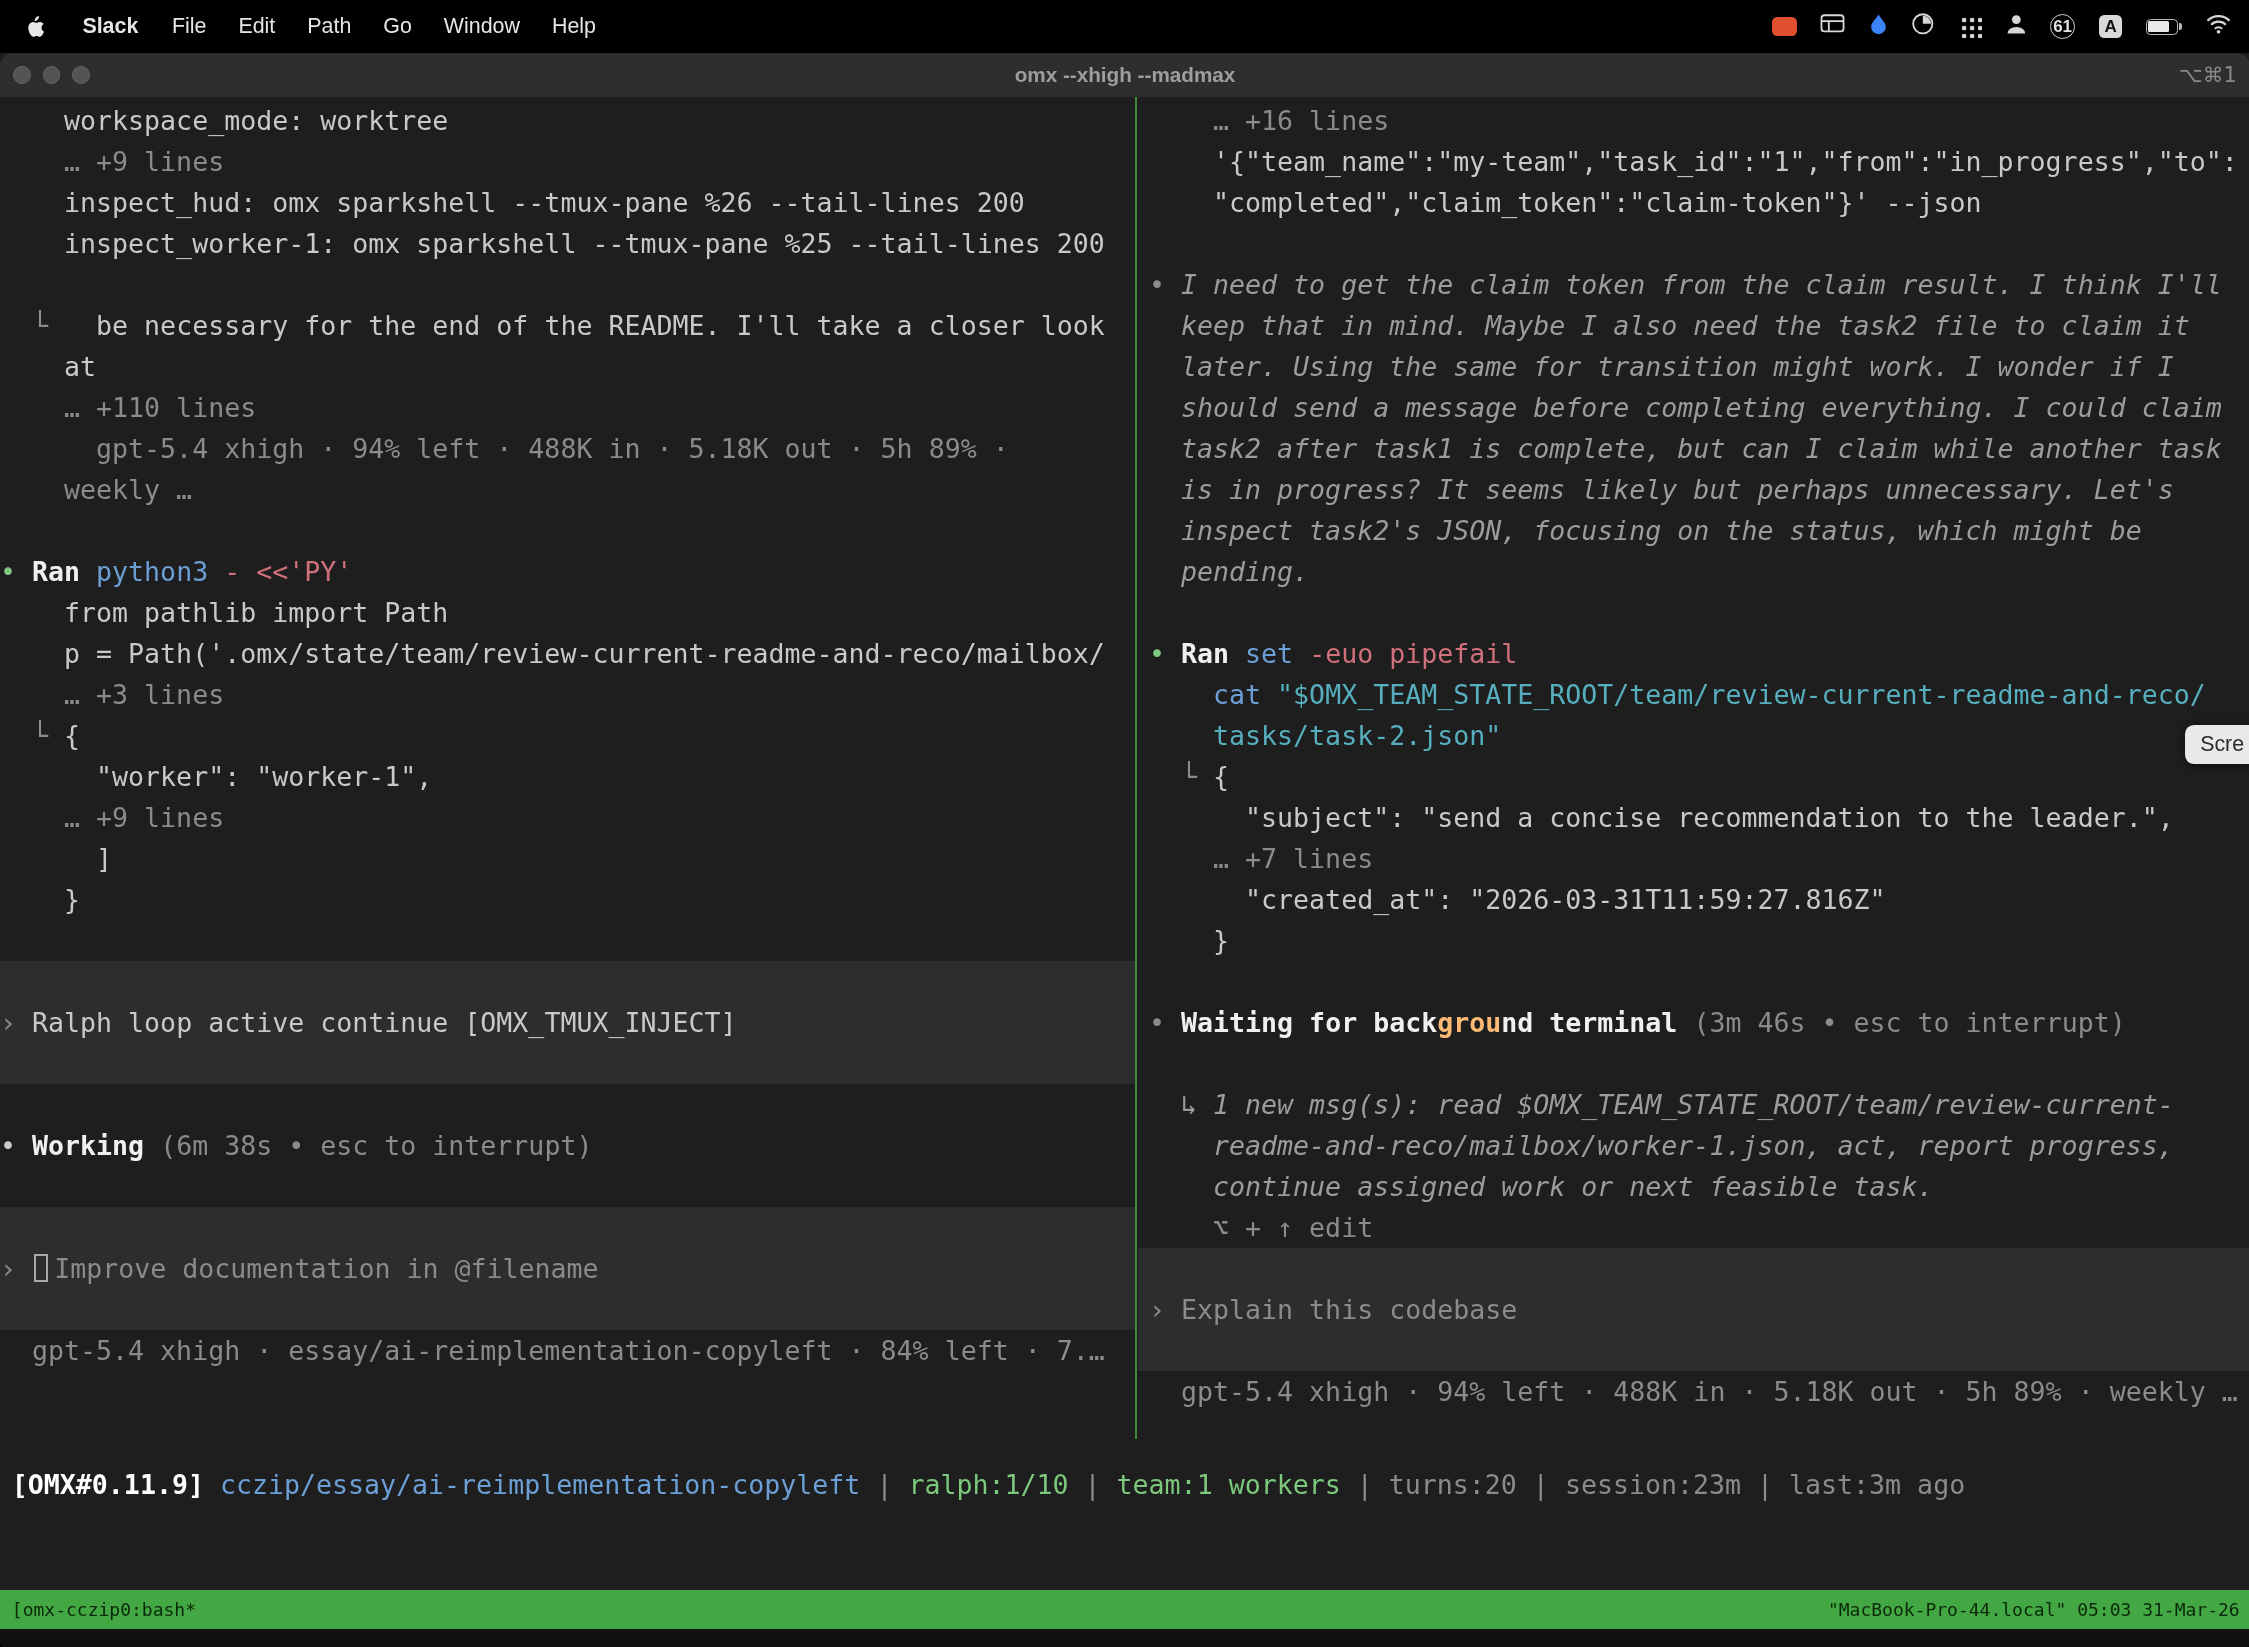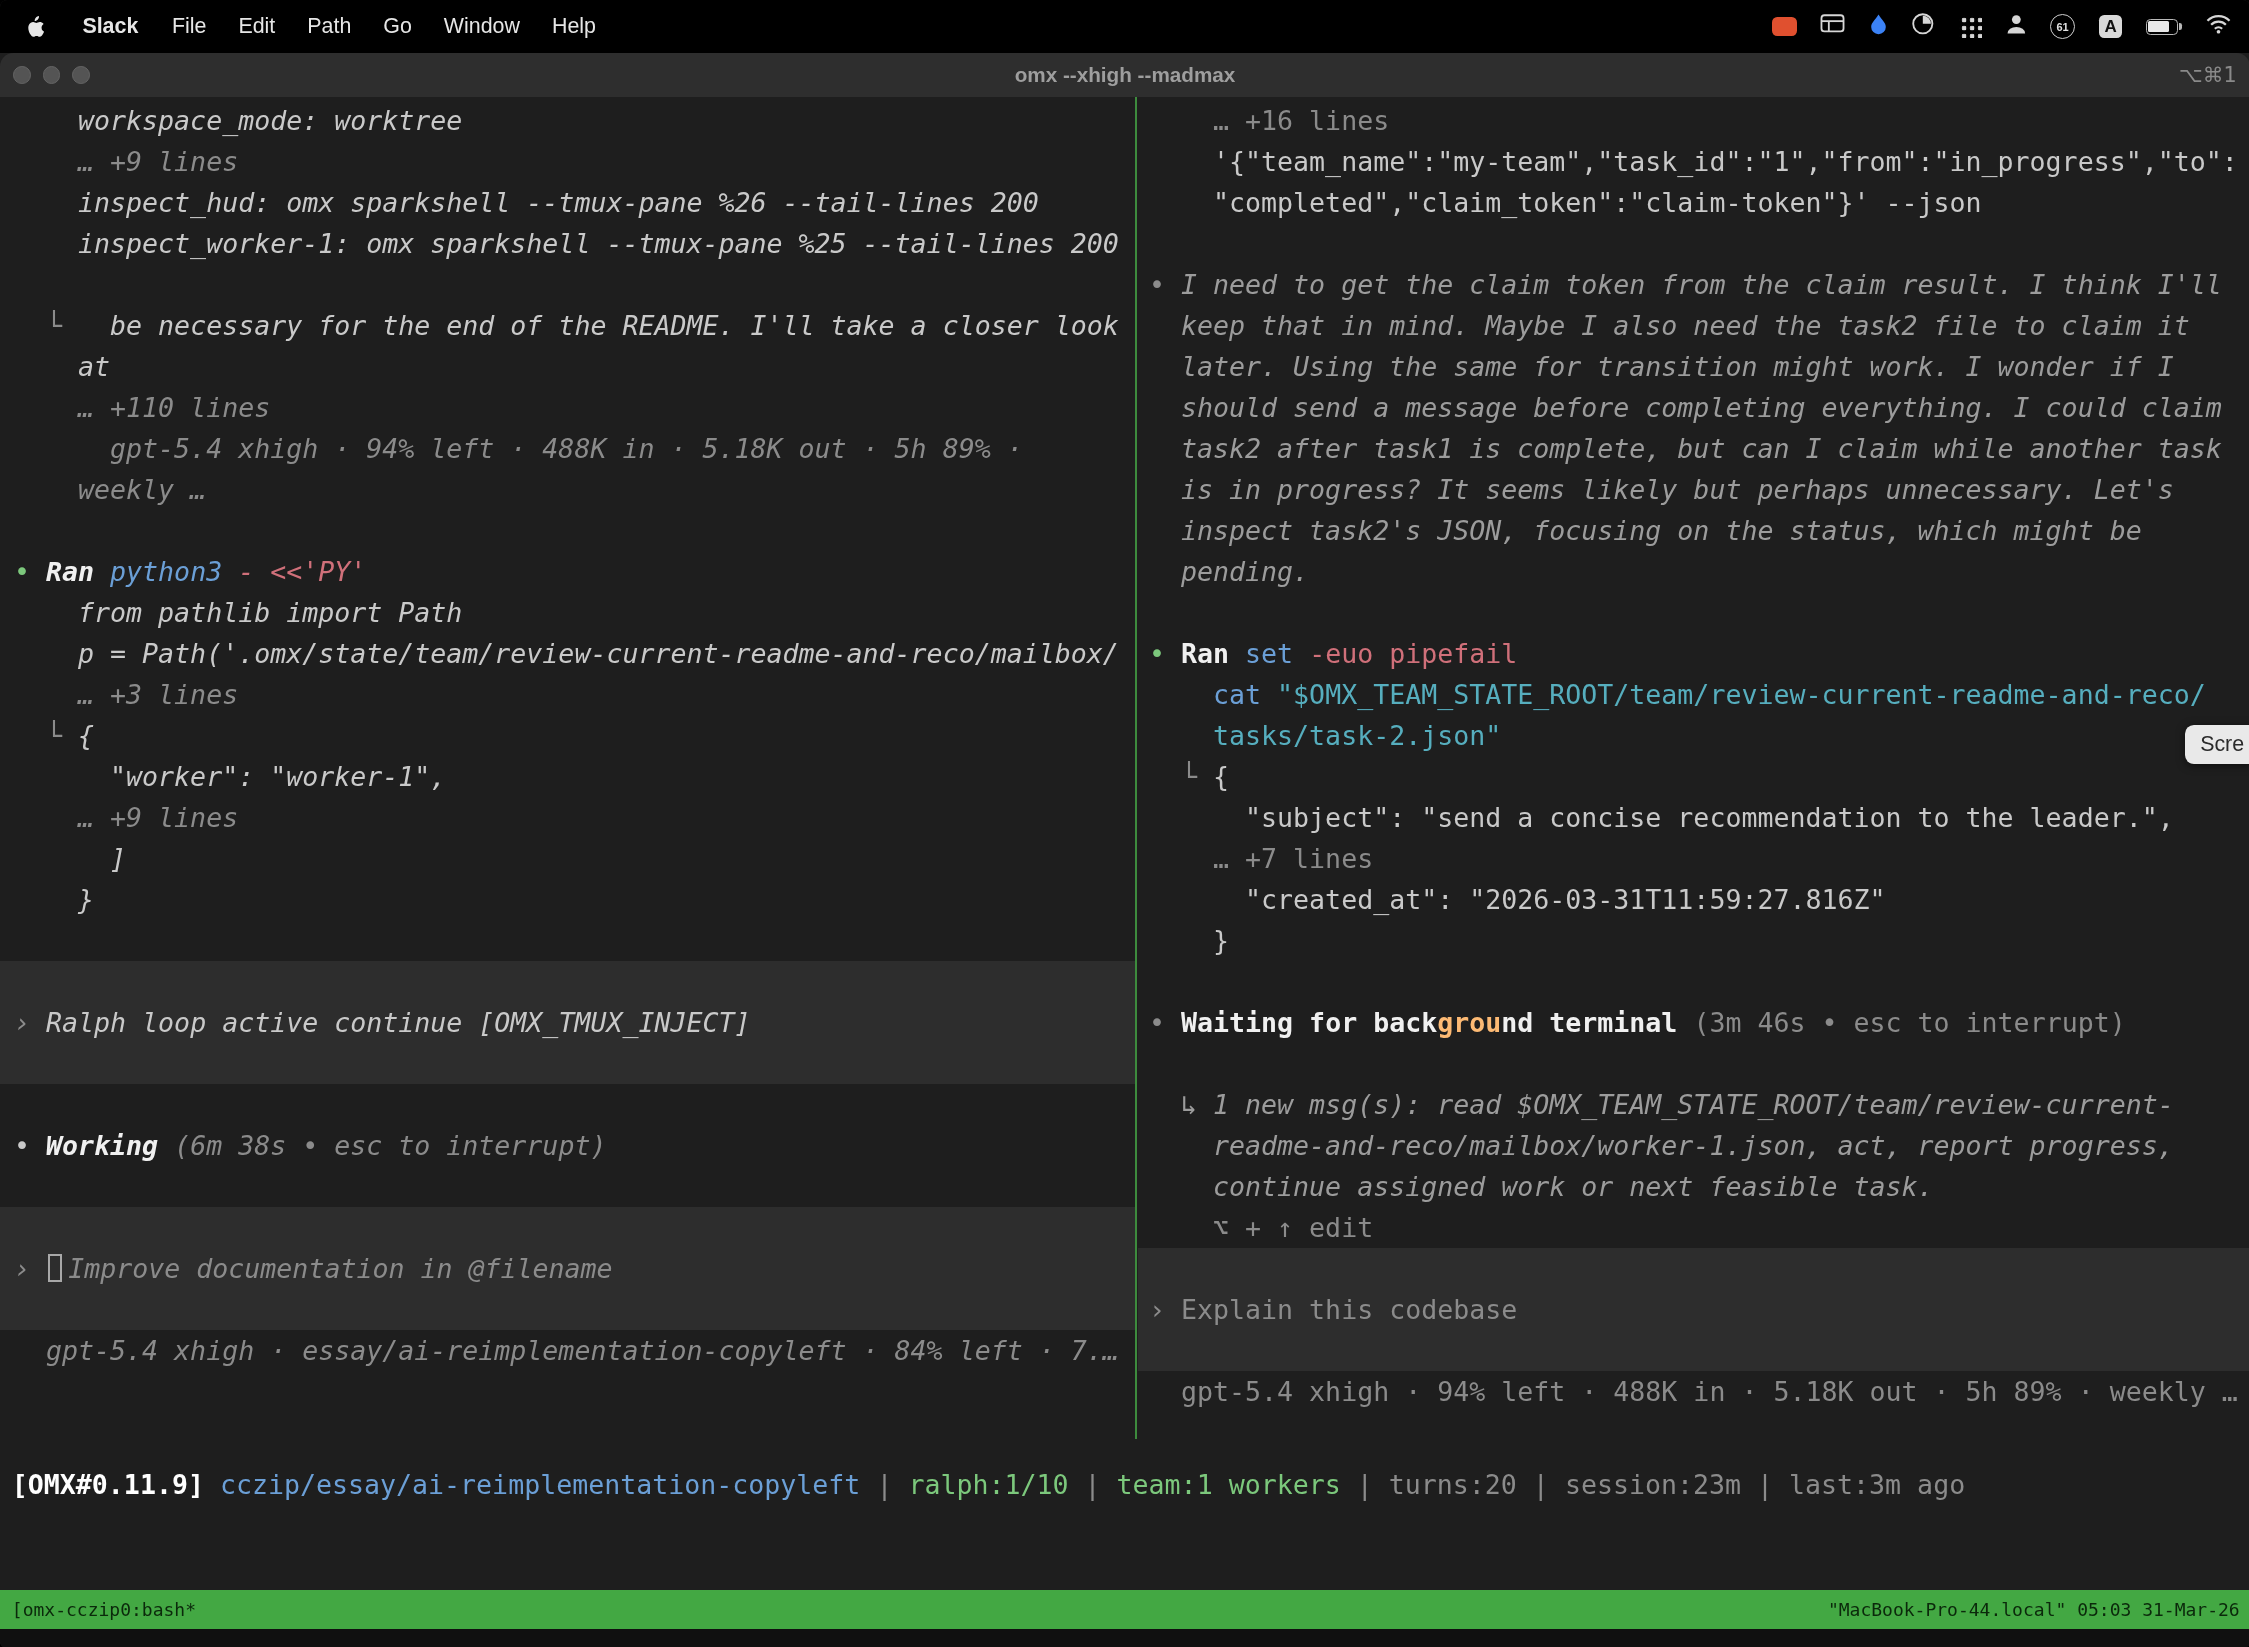--- a/index.html
+++ b/index.html
@@ -12,21 +12,21 @@
     display:flex;align-items:center;justify-content:space-between;color:#e6e6e6;font-size:21.4px;}
   .menubar-left{display:flex;align-items:center;padding-left:25px;}
   .apple{display:flex;align-items:center;padding:0 20.7px 0 0;}
   .app-name{font-weight:bold;padding:0 17.7px;}
   .menu-item{padding:0 16px;}
   .menubar-right{display:flex;align-items:center;gap:23.6px;padding-right:19px;}
   .icon-record{width:25px;height:19px;background:#e0502f;border-radius:5.2px;}
   .icon-dots{width:23.6px;height:23.6px;background-image:radial-gradient(#d6d6d6 2.2px,transparent 2.6px);
     background-size:8px 8px;background-position:1.1px 1.1px;}
   .icon-gauge{width:25px;height:25px;border:1.8px solid #cfcfcf;border-radius:50%;display:flex;
-    align-items:center;justify-content:center;font-size:11px;color:#e0e0e0;font-weight:bold;}
+    align-items:center;justify-content:center;font-size:17px;color:#e0e0e0;font-weight:bold;}
   .icon-a{width:23.6px;height:23.6px;background:#d9d9d9;border-radius:5.2px;color:#111;font-weight:bold;
     font-size:17px;display:flex;align-items:center;justify-content:center;}
   .battery{display:flex;align-items:center;}
   .batt-body{width:32px;height:16px;border:1.8px solid #b9b9b9;border-radius:4.4px;display:flex;padding:1.5px;}
   .batt-fill{width:20.7px;background:#e8e8e8;border-radius:1.5px;}
   .batt-nub{width:3px;height:7.4px;background:#b9b9b9;border-radius:0 2.2px 2.2px 0;margin-left:1.5px;}
 
   
   .titlebar{position:absolute;top:53px;left:0;width:100%;height:44px;background:#2e2e2e;
     border-radius:13.3px 13.3px 0 0;}
@@ -37,21 +37,21 @@
   .shortcut{position:absolute;top:53px;right:13.3px;height:44px;line-height:44px;color:#8a8a8a;
     font-size:20.7px;font-family:"DejaVu Sans",sans-serif;}
 
   
   .term{position:absolute;top:97px;left:0;width:100%;height:1550px;background:#1e1e1e;
     font-family:"DejaVu Sans Mono","DejaVu Sans",monospace;font-size:26.6px;color:#c9c9c9;}
   .pane{position:absolute;top:3px;overflow:hidden;}
   .pane-left{left:0;width:1135px;}
   .pane-right{left:1138px;width:1112px;}
   .line{height:41px;line-height:41px;white-space:pre;}
-  .pane-left .line{padding-left:14px;font-style:italic;}
+  .pane-left .line{}
   .pane-right .line{padding-left:11px;}
   .line.band{background:#2d2d2d;}
   .divider{position:absolute;left:1135px;top:0;width:2.2px;height:1342px;background:#3d8b3d;}
   .omx{position:absolute;left:0;top:1367px;width:100%;}
   .omx .line{padding-left:11.8px;}
 
   .s-plain{color:#c9c9c9;}
   .s-bold{color:#f0f0f0;font-weight:bold;}
   .s-boldwhite{color:#fff;font-weight:bold;text-align:center;}
   .s-dim{color:#8b8b8b;}

